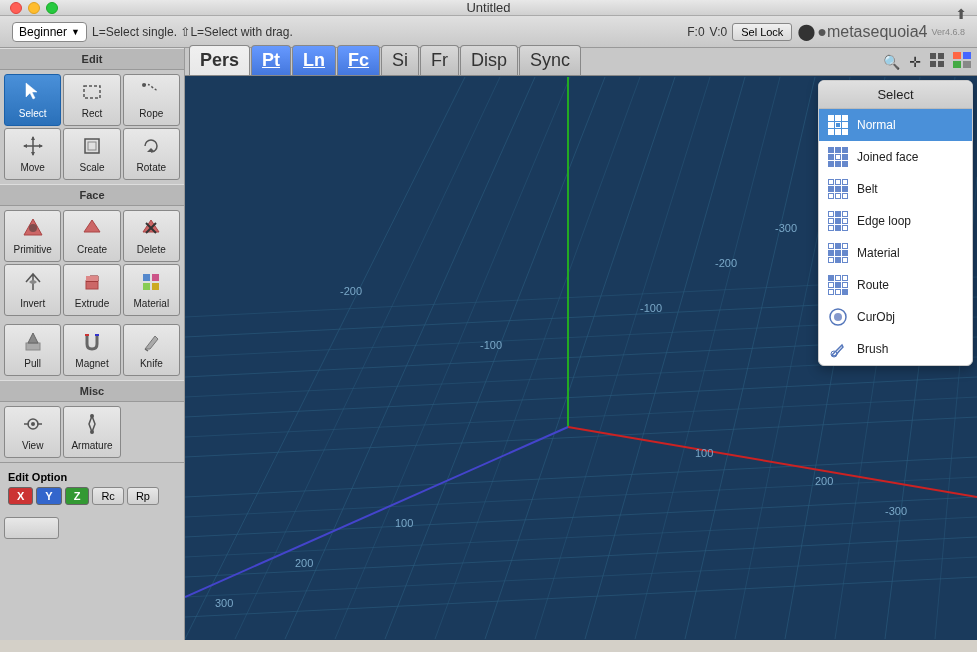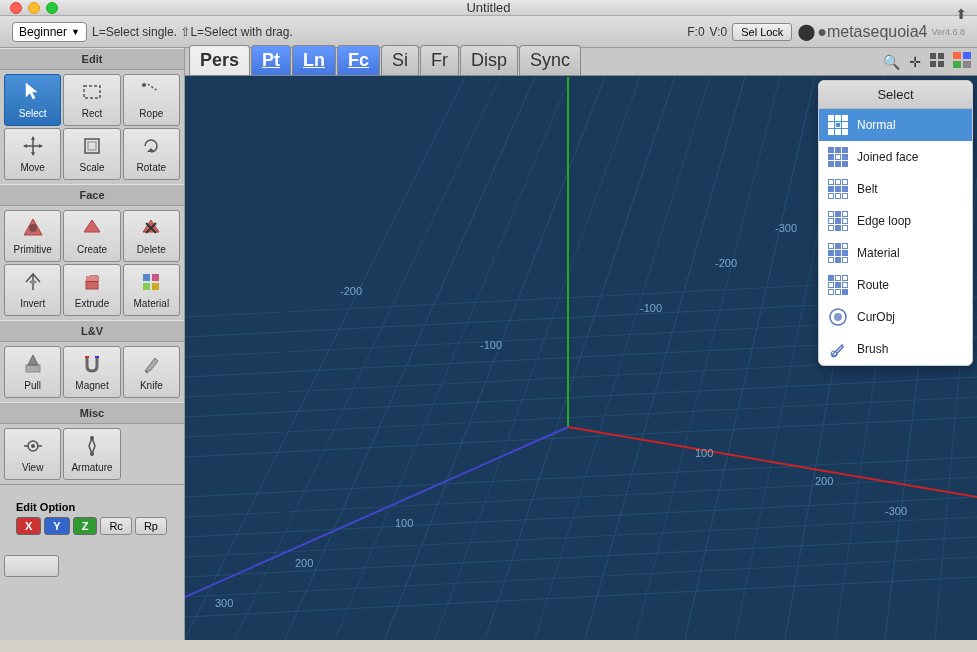--- a/index.html
+++ b/index.html
@@ -109,21 +109,21 @@
       border-color: #1a60a9;
     }
     .tool-icon {
       font-size: 20px;
       margin-bottom: 2px;
       line-height: 1;
     }
 
     
     #edit-option {
-      padding: 16px;
+      padding: 8px;
       font-size: 11px;
       border-top: 1px solid #999;
     }
     .edit-option-label { font-weight: 600; margin-bottom: 4px; }
     .edit-option-btns { display: flex; gap: 3px; }
     .xyz-btn {
       padding: 2px 8px;
       font-size: 11px;
       border-radius: 3px;
       border: 1px solid #666;
@@ -415,21 +415,20 @@
             <rect x="3" y="3" width="7" height="7" fill="#5588cc"></rect>
             <rect x="12" y="3" width="7" height="7" fill="#cc5588"></rect>
             <rect x="3" y="12" width="7" height="7" fill="#88cc55"></rect>
             <rect x="12" y="12" width="7" height="7" fill="#ccaa22"></rect>
           </svg>
         </div>
         <span>Material</span>
       </div>
     </div>
 
-    <div class="section-header">L&amp;V</div>
     <div class="tool-grid">
 
       <div class="tool-btn">
         <div class="tool-icon">
           <svg width="22" height="22" viewBox="0 0 22 22">
             <rect x="4" y="12" width="14" height="7" fill="#aaa" stroke="#888" stroke-width="1"></rect>
             <polygon points="11,2 6,12 16,12" fill="#888" stroke="#666" stroke-width="1"></polygon>
           </svg>
         </div>
         <span>Pull</span>

